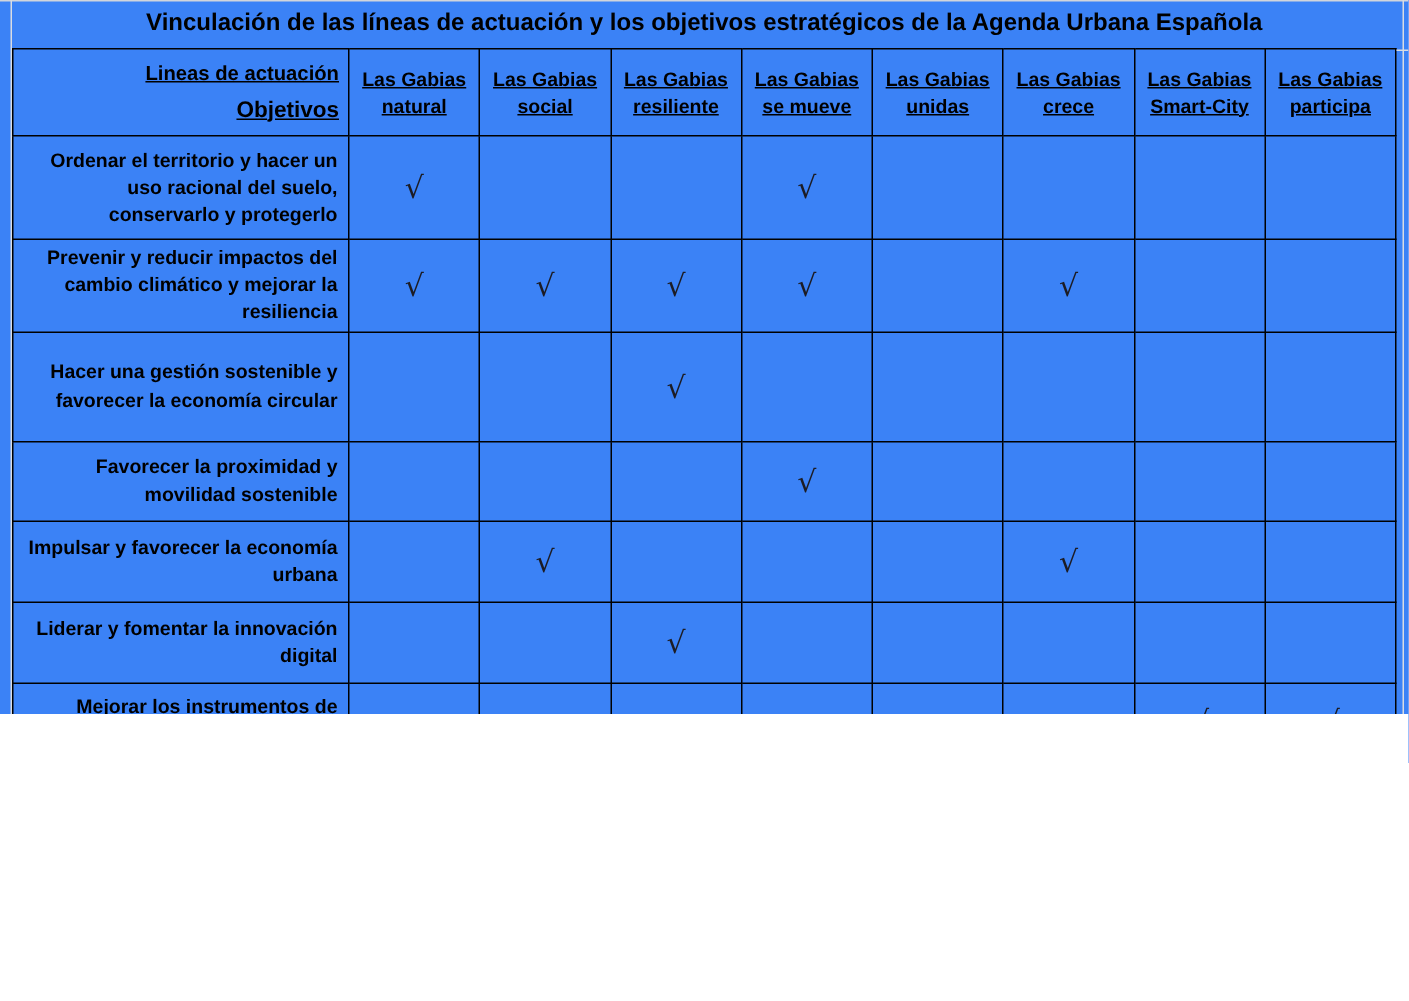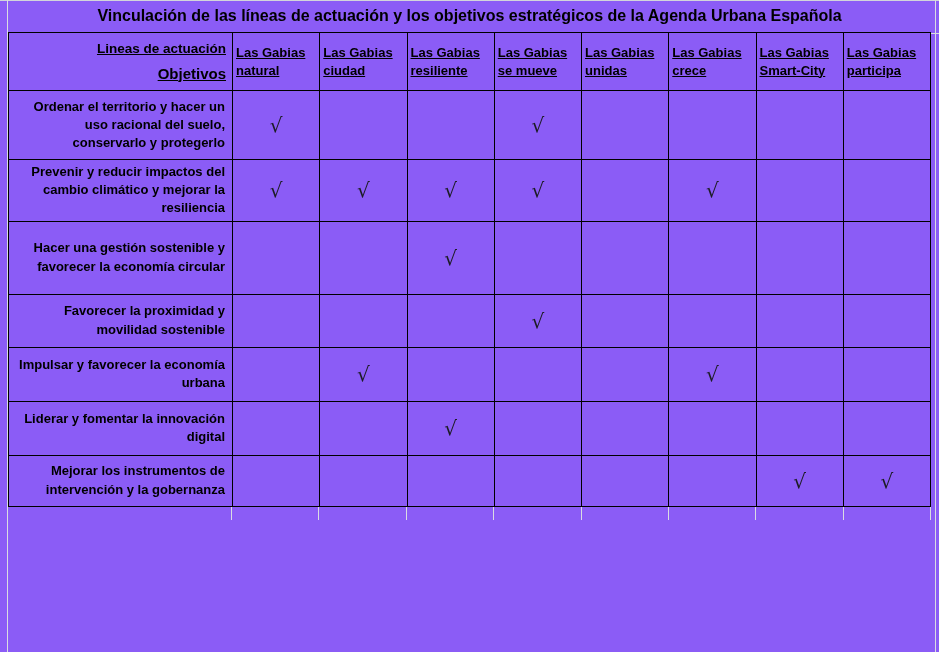--- a/index.html
+++ b/index.html
@@ -4,22 +4,22 @@
 <style>
   * { box-sizing: border-box; }
   html, body { margin: 0; padding: 0; }
   body {
     font-family: "Liberation Sans", sans-serif;
     background: #ffffff;
   }
   .page {
     position: relative;
     width: 939px;
-    height: 652px;
-    background: #8b5cf6;
+    height: 476px;
+    background: #3b82f6;
     overflow: hidden;
   }
   
   .gl-left  { position: absolute; left: 7px;  top: 0; width: 1px; height: 667px; background: #d9dce2; }
   .gl-right { position: absolute; left: 935px; top: 0; width: 1px; height: 667px; background: #d9dce2; }
   .gl-top   { position: absolute; left: 0; top: 0; width: 939px; height: 1px; background: #d2d5db; }
   .gl-title-bottom { position: absolute; left: 931px; top: 33px; width: 8px; height: 1px; background: #d9dce2; }
 
   .title {
     margin-left: 8px;
@@ -43,21 +43,21 @@
   col.c-obj { width: 224px; }
   .vtab th, .vtab td {
     border: 1.5px solid #000000;
     color: #000000;
   }
   .vtab thead tr { height: 58px; text-decoration: underline; }
   .vtab th.colhead {
     font-size: 13px;
     font-weight: 700;
     line-height: 1.35;
-    text-align: left;
+    text-align: center;
     vertical-align: middle;
     padding: 2px 3px;
   }
   .vtab th.corner {
     padding: 4px 6px;
     vertical-align: middle;
   }
   .corner-top    { text-align: right; font-size: 13.5px; font-weight: 700; line-height: 1.3; }
   .corner-bottom { text-align: right;  font-size: 15px; font-weight: 700; line-height: 1.3; margin-top: 6px; }
 
@@ -129,21 +129,21 @@
         <col>
         <col>
     </colgroup>
     <thead>
       <tr>
         <th class="corner">
           <div class="corner-top">Lineas de actuación</div>
           <div class="corner-bottom">Objetivos</div>
         </th>
         <th class="colhead">Las Gabias natural</th>
-        <th class="colhead">Las Gabias ciudad</th>
+        <th class="colhead">Las Gabias social</th>
         <th class="colhead">Las Gabias resiliente</th>
         <th class="colhead">Las Gabias se mueve</th>
         <th class="colhead">Las Gabias unidas</th>
         <th class="colhead">Las Gabias crece</th>
         <th class="colhead">Las Gabias Smart-City</th>
         <th class="colhead">Las Gabias participa</th>
       </tr>
     </thead>
     <tbody id="tbody">
         <tr>

